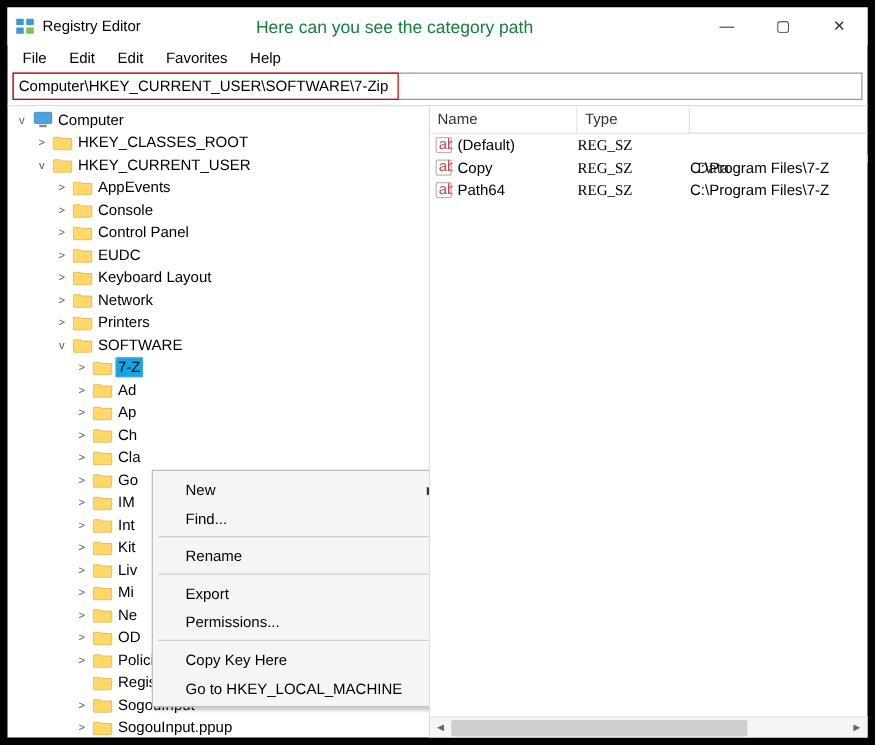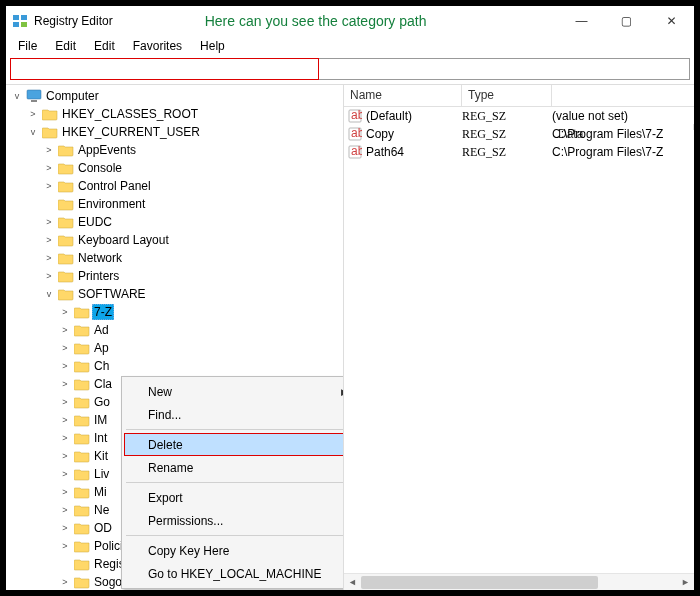--- a/index.html
+++ b/index.html
@@ -73,20 +73,21 @@
 
   <div class="menubar">
     <span class="menu-item">File</span>
     <span class="menu-item">Edit</span>
     <span class="menu-item">Edit</span>
     <span class="menu-item">Favorites</span>
     <span class="menu-item">Help</span>
   </div>
 
   <div class="address">
+    <span>Computer\HKEY_CURRENT_USER\SOFTWARE\7-Zip</span>
     <span class="annot"></span>
   </div>
 
   <div class="panes">
 
     <div class="tree-pane">
       <div class="tree" id="tree-root">
           <ul>
             <li>
               <div class="node">
@@ -150,31 +151,20 @@
                         <span class="folder-icon">
                           <svg viewBox="0 0 16 14">
                             <path d="M1 3h5l1 1h8v8a1 1 0 0 1-1 1H1a1 1 0 0 1-1-1V4a1 1 0 0 1 1-1z" fill="#ffd869" stroke="#caa637" stroke-width="0.5"></path>
                           </svg>
                         </span>
                         <span class="node-label">Control Panel</span>
                       </div>
                     </li>
                     <li>
                       <div class="node">
-                        <span class="twisty"></span>
-                        <span class="folder-icon">
-                          <svg viewBox="0 0 16 14">
-                            <path d="M1 3h5l1 1h8v8a1 1 0 0 1-1 1H1a1 1 0 0 1-1-1V4a1 1 0 0 1 1-1z" fill="#ffd869" stroke="#caa637" stroke-width="0.5"></path>
-                          </svg>
-                        </span>
-                        <span class="node-label">Environment</span>
-                      </div>
-                    </li>
-                    <li>
-                      <div class="node">
                         <span class="twisty">&gt;</span>
                         <span class="folder-icon">
                           <svg viewBox="0 0 16 14">
                             <path d="M1 3h5l1 1h8v8a1 1 0 0 1-1 1H1a1 1 0 0 1-1-1V4a1 1 0 0 1 1-1z" fill="#ffd869" stroke="#caa637" stroke-width="0.5"></path>
                           </svg>
                         </span>
                         <span class="node-label">EUDC</span>
                       </div>
                     </li>
                     <li>
@@ -419,23 +409,20 @@
 
       <div class="ctx-menu" id="ctx">
           <div class="ctx-item">
             <span>New</span>
             <span class="arrow">▶</span>
           </div>
           <div class="ctx-item">
             <span>Find...</span>
           </div>
           <div class="ctx-sep"></div>
-          <div class="ctx-item hl boxed">
-            <span>Delete</span>
-          </div>
           <div class="ctx-item">
             <span>Rename</span>
           </div>
           <div class="ctx-sep"></div>
           <div class="ctx-item">
             <span>Export</span>
           </div>
           <div class="ctx-item">
             <span>Permissions...</span>
           </div>
@@ -460,21 +447,20 @@
             <div class="cell-name">
               <span class="val-icon">
                 <svg viewBox="0 0 14 14">
                   <rect x="1" y="1" width="12" height="12" rx="1" fill="#fff" stroke="#b9b9b9"></rect>
                   <text x="3" y="10" font-size="8" fill="#d04343" font-family="sans-serif">ab</text>
                 </svg>
               </span>
               <span>(Default)</span>
             </div>
             <div class="cell-type">REG_SZ</div>
-            <div class="cell-data">(value not set)</div>
           </div>
           <div class="row">
             <div class="cell-name">
               <span class="val-icon">
                 <svg viewBox="0 0 14 14">
                   <rect x="1" y="1" width="12" height="12" rx="1" fill="#fff" stroke="#b9b9b9"></rect>
                   <text x="3" y="10" font-size="8" fill="#d04343" font-family="sans-serif">ab</text>
                 </svg>
               </span>
               <span>Copy</span>

